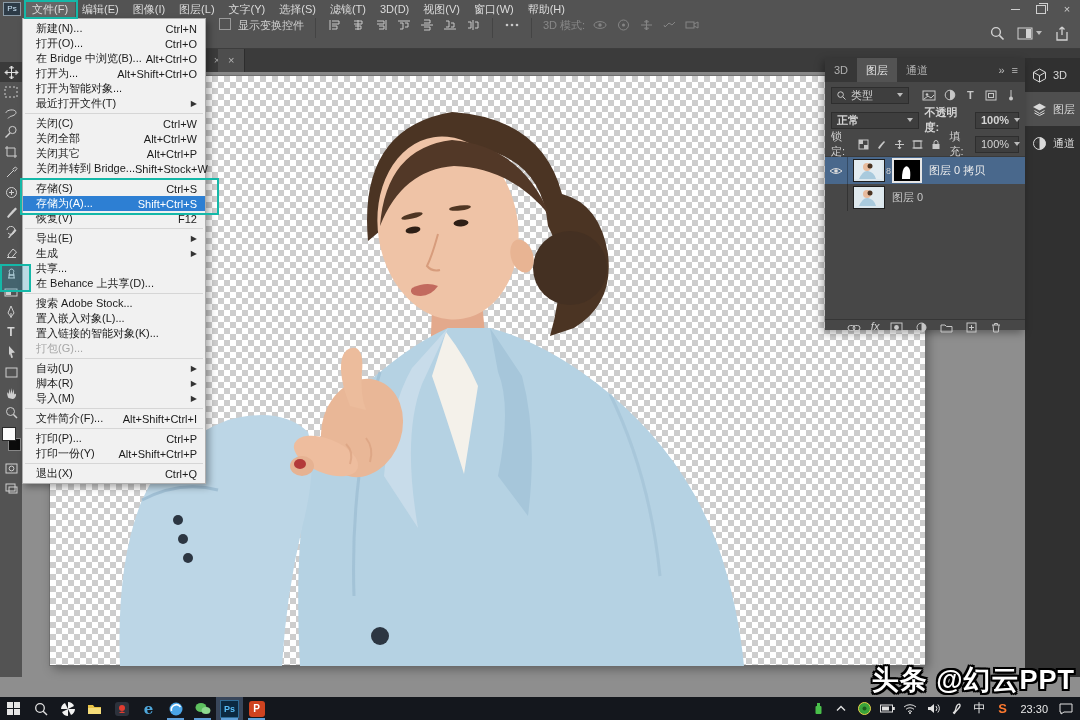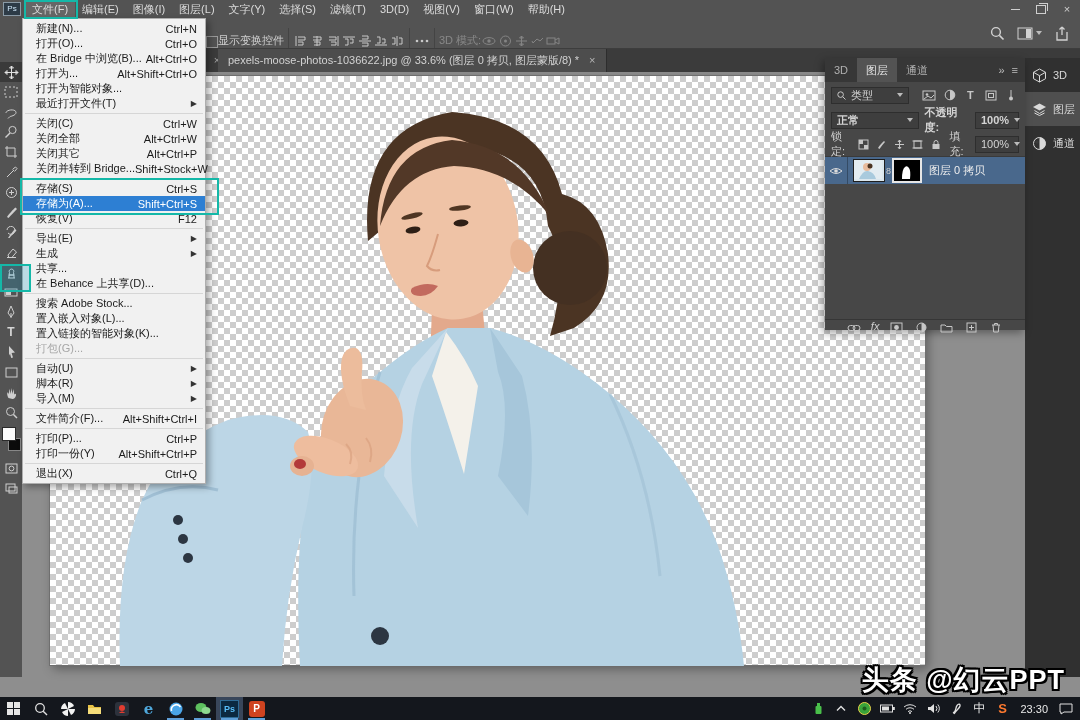--- a/index.html
+++ b/index.html
@@ -13,21 +13,21 @@
   .mtop{padding:0 7px;height:18px;line-height:18px;cursor:default;}
   .mtop.open{background:#666;}
   .wctrls{margin-left:auto;display:flex;align-items:center;height:18px;}
   .wc{width:26px;height:18px;display:flex;align-items:center;justify-content:center;color:#cfcfcf;}
   .wc .bar{width:9px;height:1px;background:#cfcfcf;}
   .wc .rest{width:8px;height:7px;border:1px solid #cfcfcf;position:relative;}
   .wc .rest:before{content:"";position:absolute;left:2px;top:-3px;width:8px;height:7px;border:1px solid #cfcfcf;border-bottom:none;border-left:none;}
   
   .optionsbar{position:absolute;left:0;top:18px;right:0;height:30px;background:#535353;
               border-bottom:1px solid #3d3d3d;color:#cfcfcf;font-size:11px;z-index:20;}
-  .obrow{position:absolute;left:206px;top:0;height:30px;display:flex;align-items:flex-end;}
+  .obrow{position:absolute;left:219px;top:0;height:30px;display:flex;align-items:flex-start;gap:7px;}
   .obsep{width:1px;height:20px;background:#444;margin:0 4px;}
   .cb{width:10px;height:10px;border:1px solid #9a9a9a;background:#535353;}
   .obico{width:16px;height:14px;display:flex;align-items:center;justify-content:center;}
   .obico svg{display:block;}
   .gray{opacity:.42;}
   .obright{position:absolute;right:10px;top:0;height:30px;display:flex;align-items:center;gap:12px;}
   .caret{width:0;height:0;border-left:3px solid transparent;border-right:3px solid transparent;border-top:4px solid #bbb;display:inline-block;}
   
   .tabbar{position:absolute;left:22px;top:48px;right:0;height:24px;background:#3b3b3b;z-index:18;color:#bbb;font-size:11px;}
   .strayx{position:absolute;left:185px;top:0;width:20px;height:24px;display:flex;align-items:center;justify-content:center;color:#a5a5a5;}
@@ -98,21 +98,21 @@
   .dock{position:absolute;left:1025px;top:58px;width:55px;height:619px;background:#303030;z-index:39;color:#d9d9d9;font-size:11px;}
   .ditem{height:34px;display:flex;align-items:center;gap:6px;padding-left:7px;}
   .ditem.active{background:#4f4f4f;}
   
   .statusbar{position:absolute;left:0;top:677px;right:0;height:20px;background:#8e8e8e;z-index:25;font-size:11px;color:#2c2c2c;}
   .zoombox{position:absolute;left:30px;top:2px;width:62px;height:16px;background:#a2a2a2;display:flex;align-items:center;justify-content:center;}
   .docinfo{position:absolute;left:96px;top:0;width:600px;height:20px;background:#7d7d7d;display:flex;align-items:center;color:#2e2e2e;}
   .docinfo .t{margin-left:18px;}
   .docinfo .ch{margin-left:auto;margin-right:42px;color:#3c3c3c;}
   
-  .watermark{position:absolute;right:15px;bottom:22px;z-index:80;font-size:27px;font-weight:bold;color:#fff;
+  .watermark{position:absolute;right:5px;bottom:22px;z-index:80;font-size:27px;font-weight:bold;color:#fff;
              letter-spacing:1px;text-shadow:-2px -2px 0 #000,2px -2px 0 #000,-2px 2px 0 #000,2px 2px 0 #000,0 2px 0 #000,2px 0 0 #000,0 -2px 0 #000,-2px 0 0 #000;}
   
   .taskbar{position:absolute;left:0;bottom:0;right:0;height:23px;background:#14171d;z-index:90;display:flex;align-items:center;color:#e8e8e8;}
   .tbi{width:27px;height:23px;display:flex;align-items:center;justify-content:center;position:relative;}
   .tbi .ul{position:absolute;bottom:0;left:5px;right:5px;height:2px;background:#5f9fd8;}
   .tbi.psactive{background:#39465a;}
   .tray{margin-left:auto;display:flex;align-items:center;gap:3px;padding-right:4px;}
   .tri{width:20px;height:23px;display:flex;align-items:center;justify-content:center;font-size:11px;}
   .time{font-size:11px;margin:0 5px;}
   .edge-e{color:#4fa8dc;font-weight:bold;font-size:15px;font-family:"DejaVu Serif",serif;}
@@ -249,21 +249,20 @@
           <svg width="14" height="15">
             <path d="M2 6v8h10V6M7 9V1M7 1L4.5 3.5M7 1l2.5 2.5" stroke="#d2d2d2" stroke-width="1.3" fill="none"></path>
           </svg>
         </span>
     </div>
   </div>
 
   <div class="tabbar">
     <span class="strayx">×</span>
     <div class="doctab">
-      <span>pexels-moose-photos-1036622.jpg @ 33.6% (图层 0 拷贝, 图层蒙版/8) *</span>
       <span class="tabx">×</span>
     </div>
   </div>
 
   <div class="toolbar">
     <div class="tool sel">
         <svg width="15" height="15">
           <path d="M7.5 1v13M1 7.5h13M7.5 1L5.5 3h4zM7.5 14l-2-2h4zM1 7.5l2-2v4zM14 7.5l-2-2v4z" stroke="#e2e2e2" fill="none"></path>
         </svg>
       </div>
@@ -650,20 +649,34 @@
         </span>
         <span class="chain8">8</span>
         <span class="maskthumb">
           <svg width="24" height="19">
               <rect width="24" height="19" fill="#000"></rect>
               <path d="M8 19 Q8 9 11 7 Q13 5 15 8 Q17 11 16 19 Z" fill="#fff"></path>
             </svg>
         </span>
         <span class="layname">图层 0 拷贝</span>
       </div>
+      <div class="layrow">
+        <span class="eyecell">
+            <span class="eyebox"></span>
+          </span>
+        <span class="thumb">
+          <svg width="28" height="19">
+              <rect width="28" height="19" fill="#dfe9ee"></rect>
+              <circle cx="13" cy="7" r="4" fill="#e8bb9d"></circle>
+              <path d="M5 19 Q9 10 14 11 Q20 12 22 19 Z" fill="#a9cadd"></path>
+              <circle cx="16" cy="6" r="2.5" fill="#4b3423"></circle>
+            </svg>
+        </span>
+        <span class="layname">图层 0</span>
+      </div>
     </div>
     <div class="pempty"></div>
     <div class="pfoot">
       <span class="pico">
           <svg width="14" height="8">
             <rect x="1" y="1.5" width="7" height="5" rx="2.5" stroke="#c7c7c7" fill="none"></rect>
             <rect x="6" y="1.5" width="7" height="5" rx="2.5" stroke="#c7c7c7" fill="none"></rect>
           </svg>
         </span>
       <span class="fx">fx</span>

